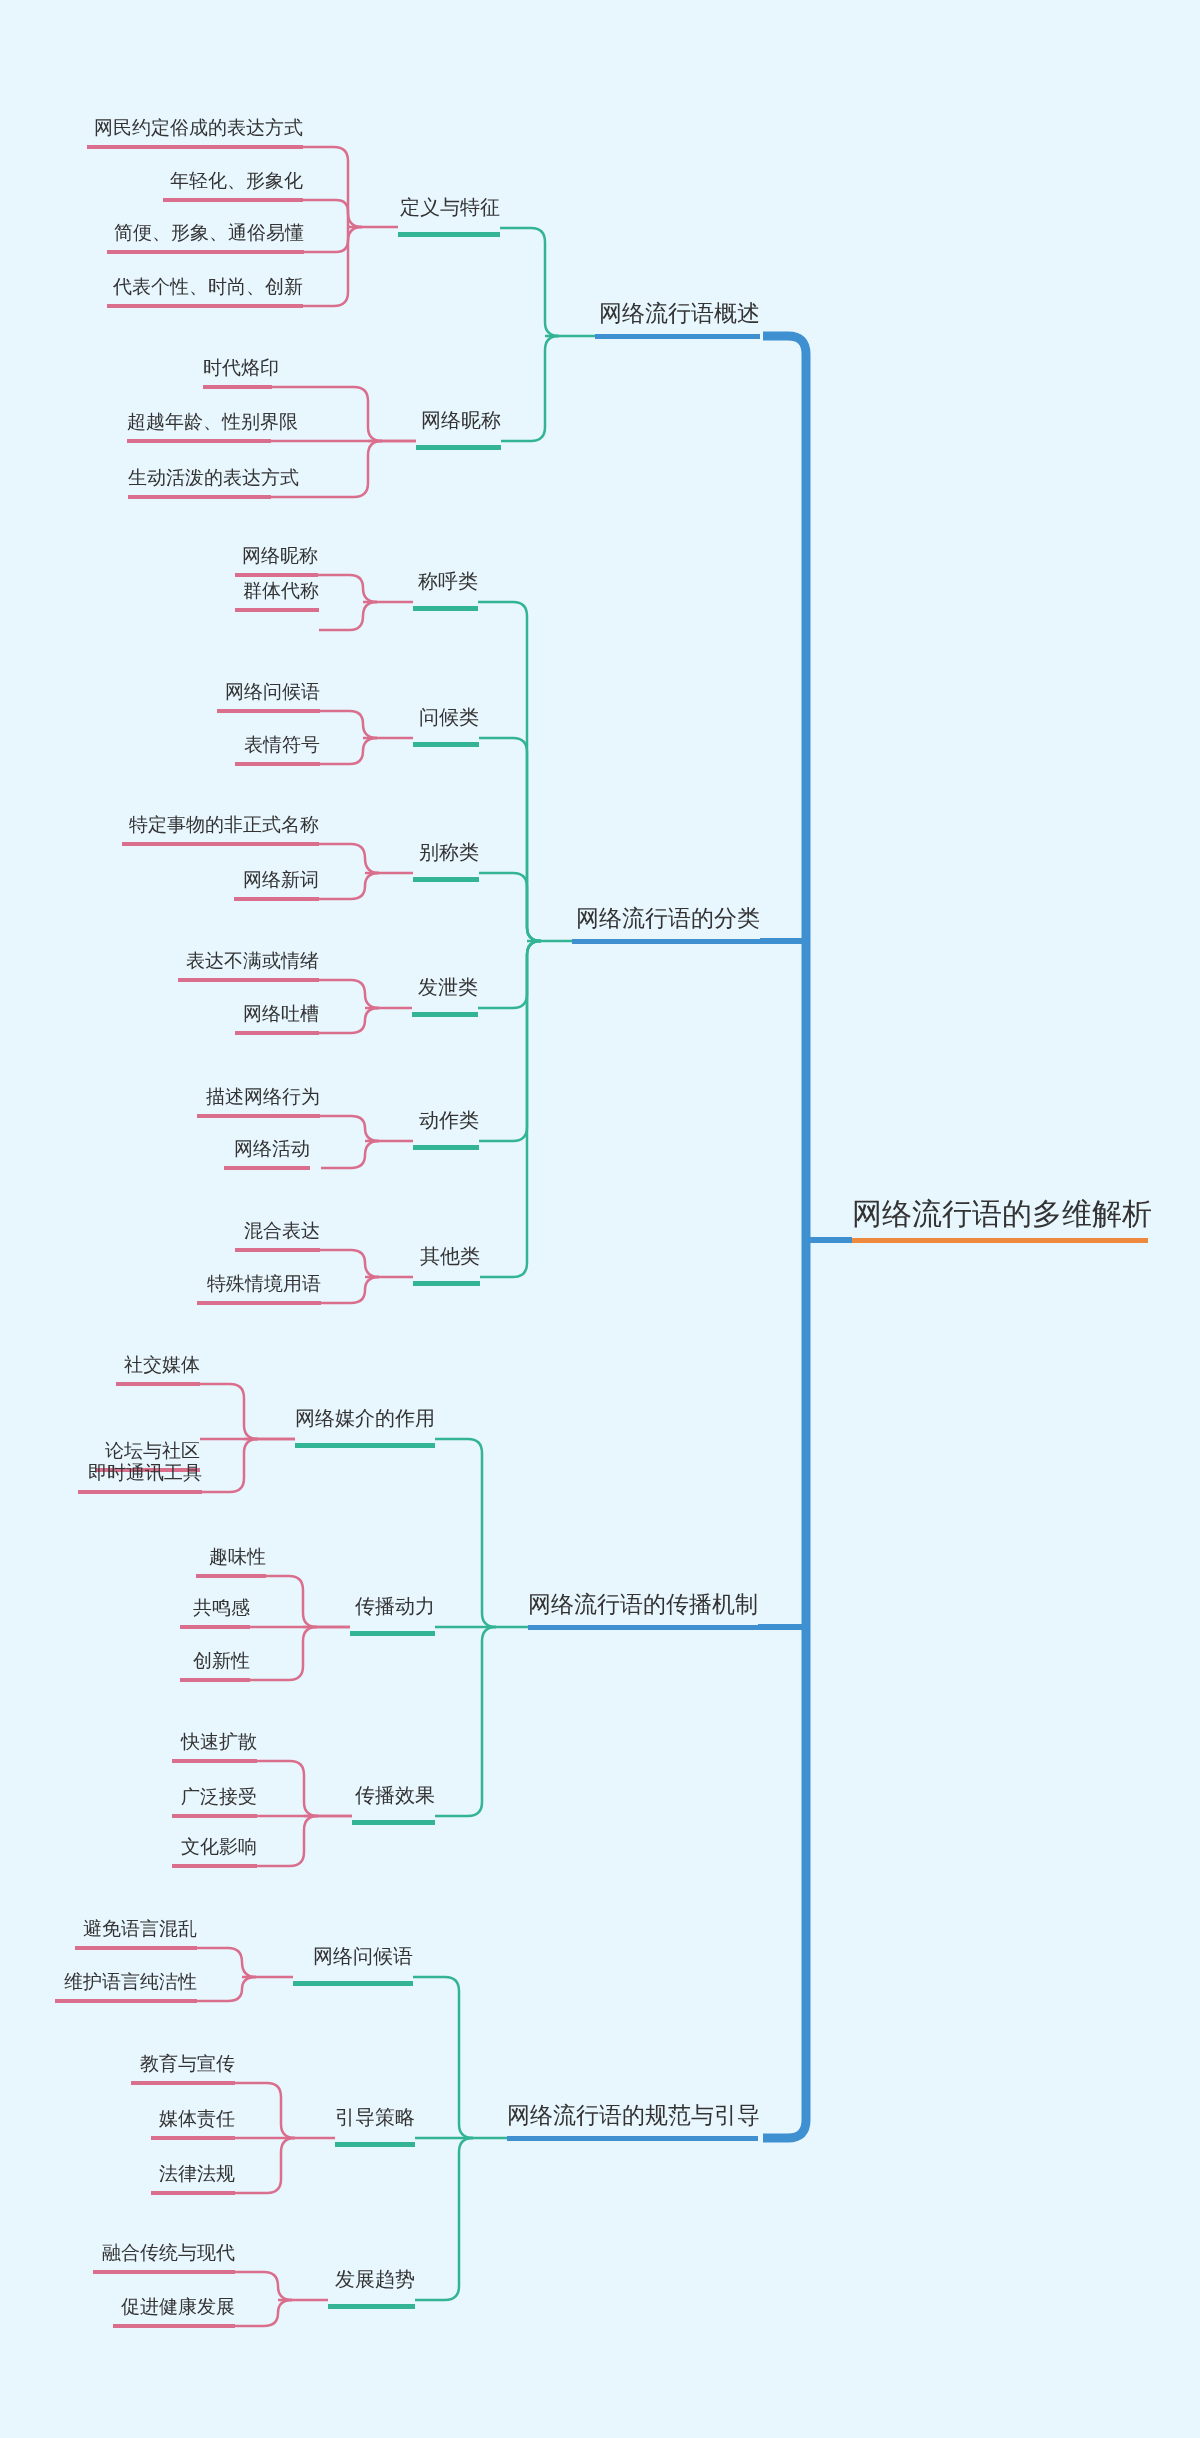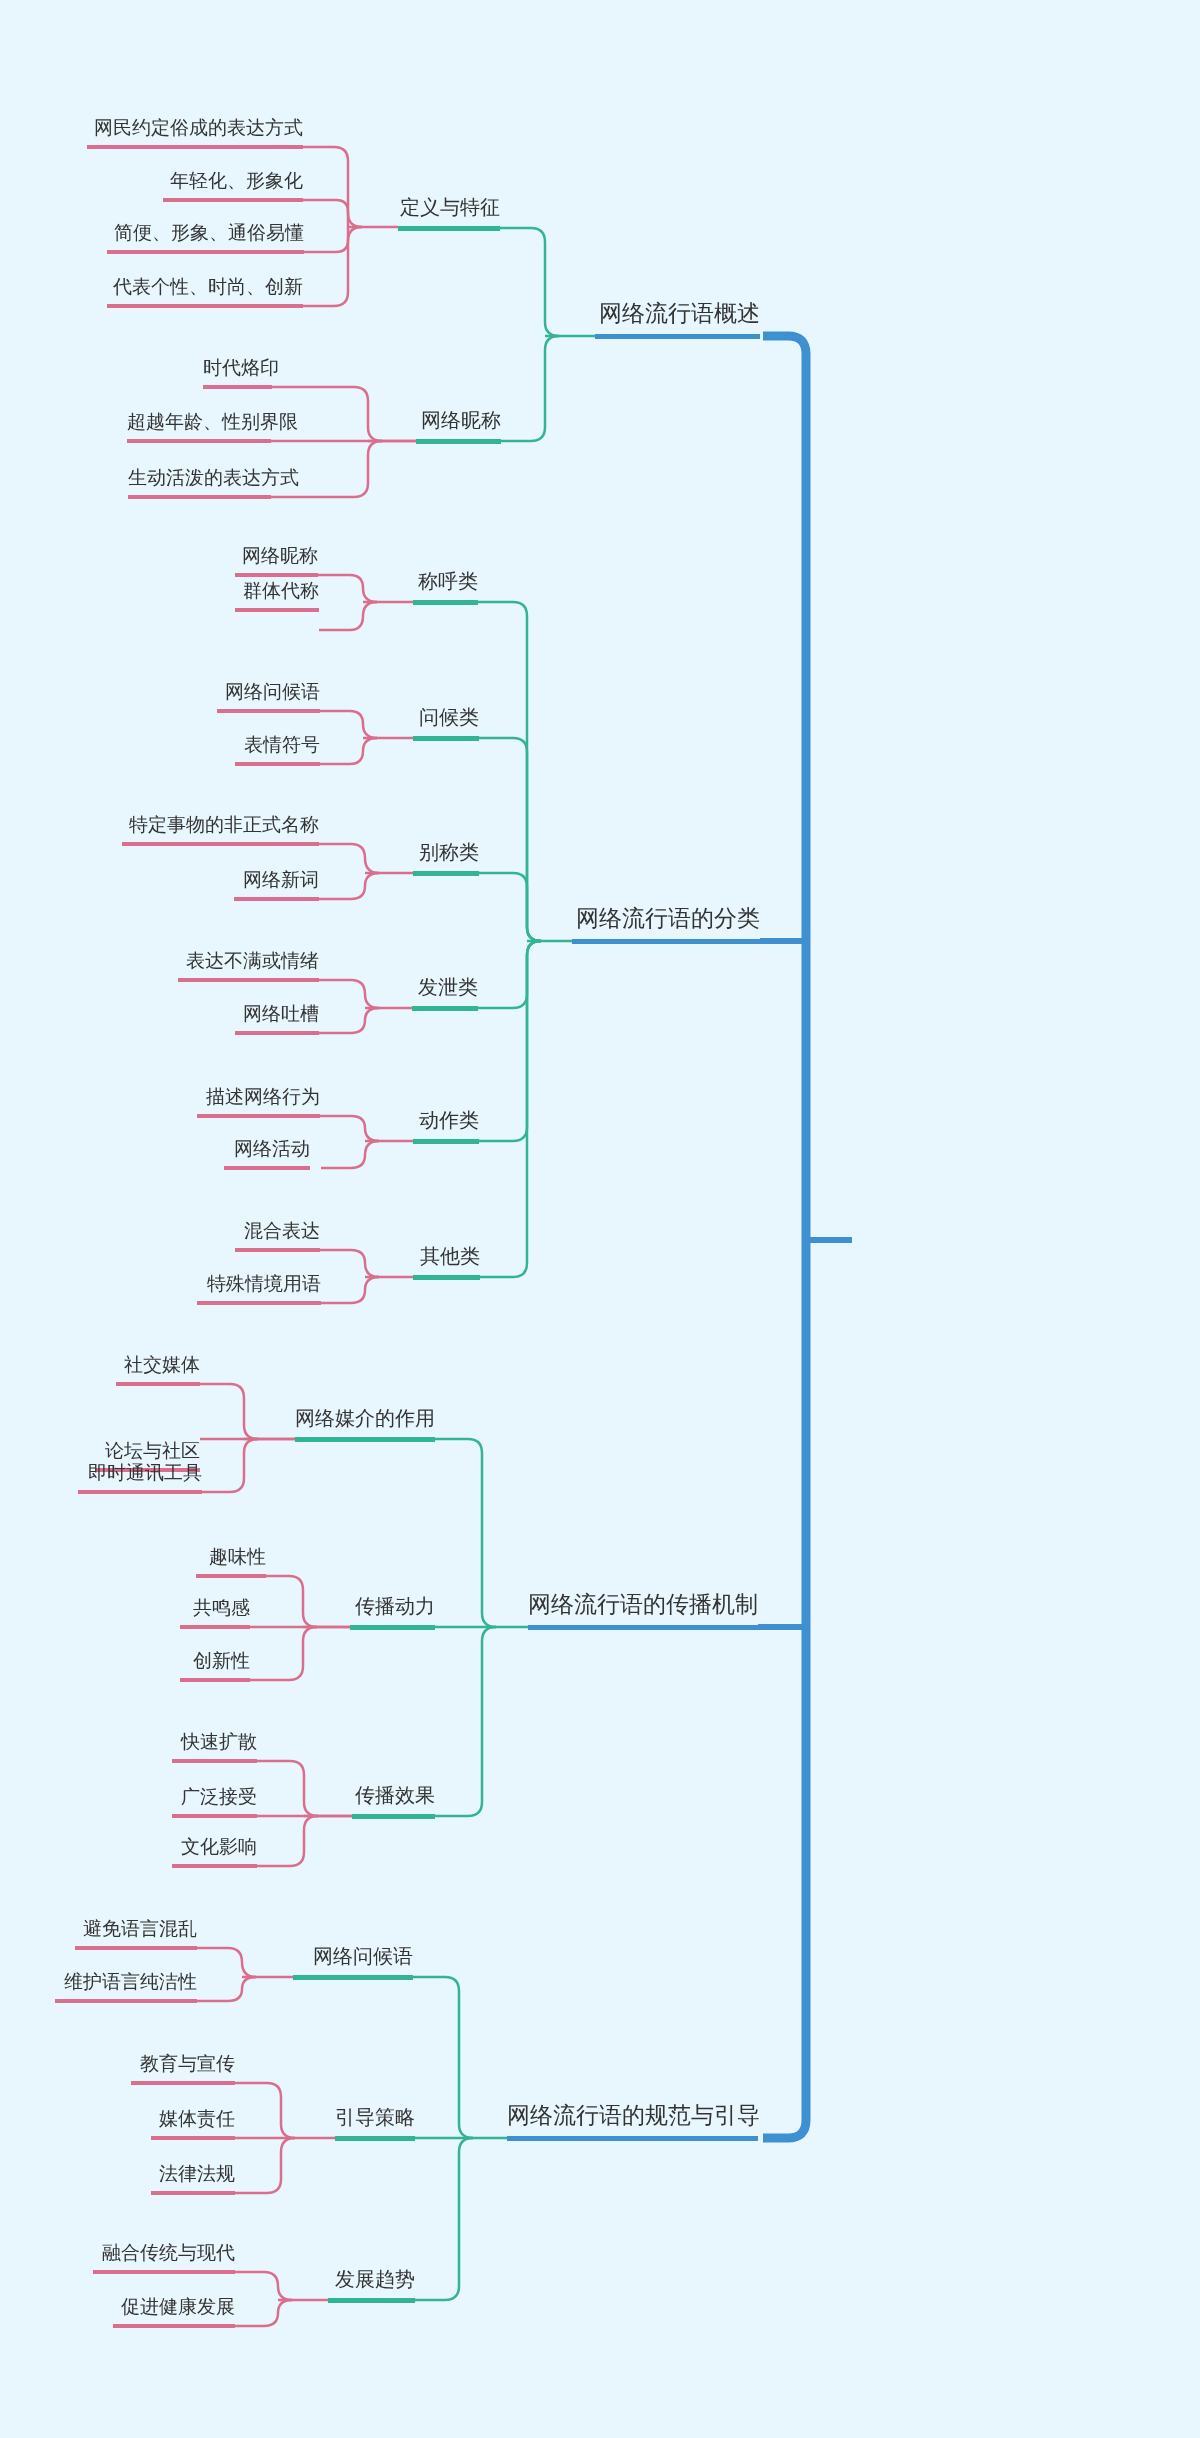--- a/index.html
+++ b/index.html
@@ -8,21 +8,21 @@
   #canvas{position:absolute;left:0;top:0;width:1200px;height:2438px}
   svg.links{position:absolute;left:0;top:0}
   svg.links path{fill:none}
   .p-thin{stroke:#D96E8D;stroke-width:2.5px}
   .g-thin{stroke:#33B495;stroke-width:2.5px}
   .b-stub{stroke:#3F90D1;stroke-width:6px}
   .b-trunk{stroke:#3F90D1;stroke-width:9px}
   .node{position:absolute;color:#333;text-align:right;white-space:nowrap;cursor:default}
   .n0{font-size:30px;line-height:35px;padding-bottom:7px;border-bottom:5px solid #ED8A40}
   .n1{font-size:23px;line-height:27px;padding-bottom:7px;border-bottom:5px solid #3F90D1}
-  .n2{font-size:20px;line-height:25px;padding-bottom:6px;border-bottom:5px solid #33B495}
+  .n2{font-size:20px;line-height:25px;padding-bottom:12px;border-bottom:5px solid #33B495}
   .n3{font-size:19px;line-height:24px;padding-bottom:5px;border-bottom:4px solid #D96E8D}
 </style>
 </head>
 <body>
 
 <div id="canvas">
 
   <svg class="links" width="1200" height="2438">
 
     <path class="b-trunk" d="M763,336 H788 Q806,336 806,354 V2120 Q806,2138 788,2138 H763"></path>
@@ -99,20 +99,21 @@
     <path class="p-thin" d="M197,2001 H228 Q242,2001 242,1989 Q242,1977 256,1977"></path>
     <path class="p-thin" d="M242,1977 H293"></path>
     <path class="p-thin" d="M235,2083 H267 Q281,2083 281,2097 V2124 Q281,2138 295,2138"></path>
     <path class="p-thin" d="M235,2138 H335"></path>
     <path class="p-thin" d="M235,2193 H267 Q281,2193 281,2179 V2152 Q281,2138 295,2138"></path>
     <path class="p-thin" d="M235,2272 H264 Q278,2272 278,2286 Q278,2300 292,2300"></path>
     <path class="p-thin" d="M235,2326 H264 Q278,2326 278,2313 Q278,2300 292,2300"></path>
     <path class="p-thin" d="M278,2300 H328"></path>
   </svg>
 
+  <div class="node n0" style="left:852px;top:1196px;width:296px">网络流行语的多维解析</div>
 
   <div class="node n1" style="left:595px;top:300px;width:165px">网络流行语概述</div>
   <div class="node n1" style="left:572px;top:905px;width:188px">网络流行语的分类</div>
   <div class="node n1" style="left:528px;top:1591px;width:230px">网络流行语的传播机制</div>
   <div class="node n1" style="left:507px;top:2102px;width:251px">网络流行语的规范与引导</div>
 
   <div class="node n2" style="left:398px;top:195px;width:102px">定义与特征</div>
   <div class="node n2" style="left:416px;top:408px;width:85px">网络昵称</div>
   <div class="node n2" style="left:413px;top:569px;width:65px">称呼类</div>
   <div class="node n2" style="left:413px;top:705px;width:66px">问候类</div>

